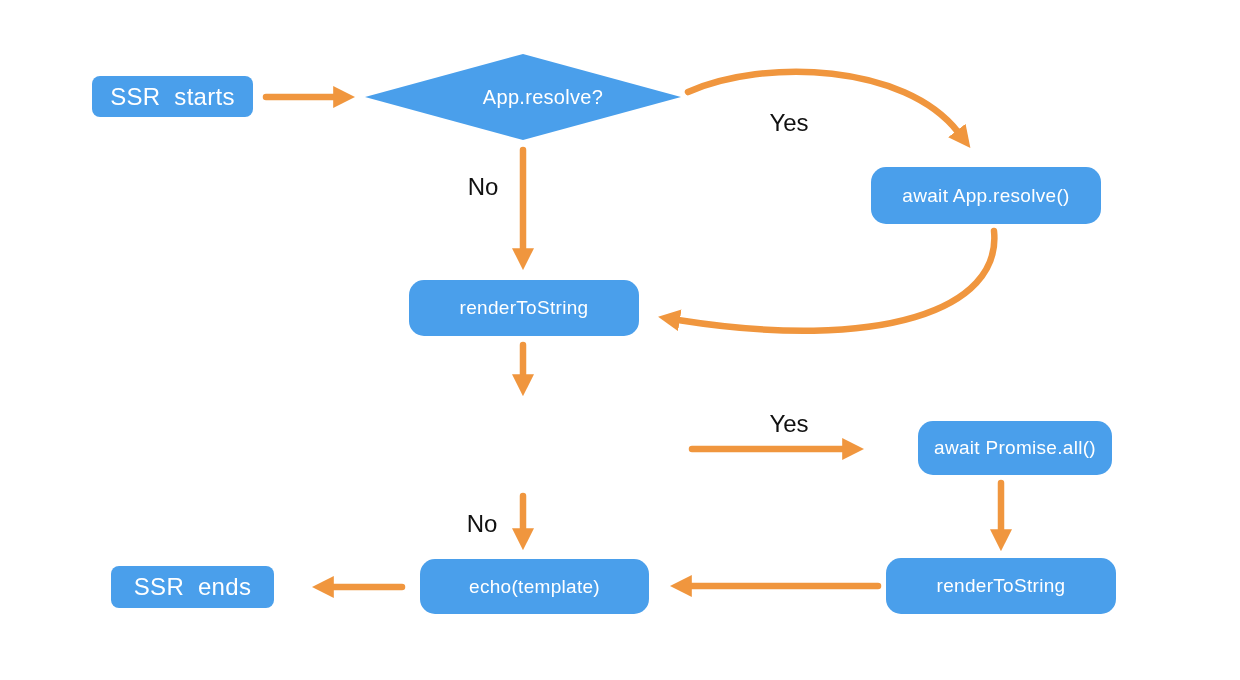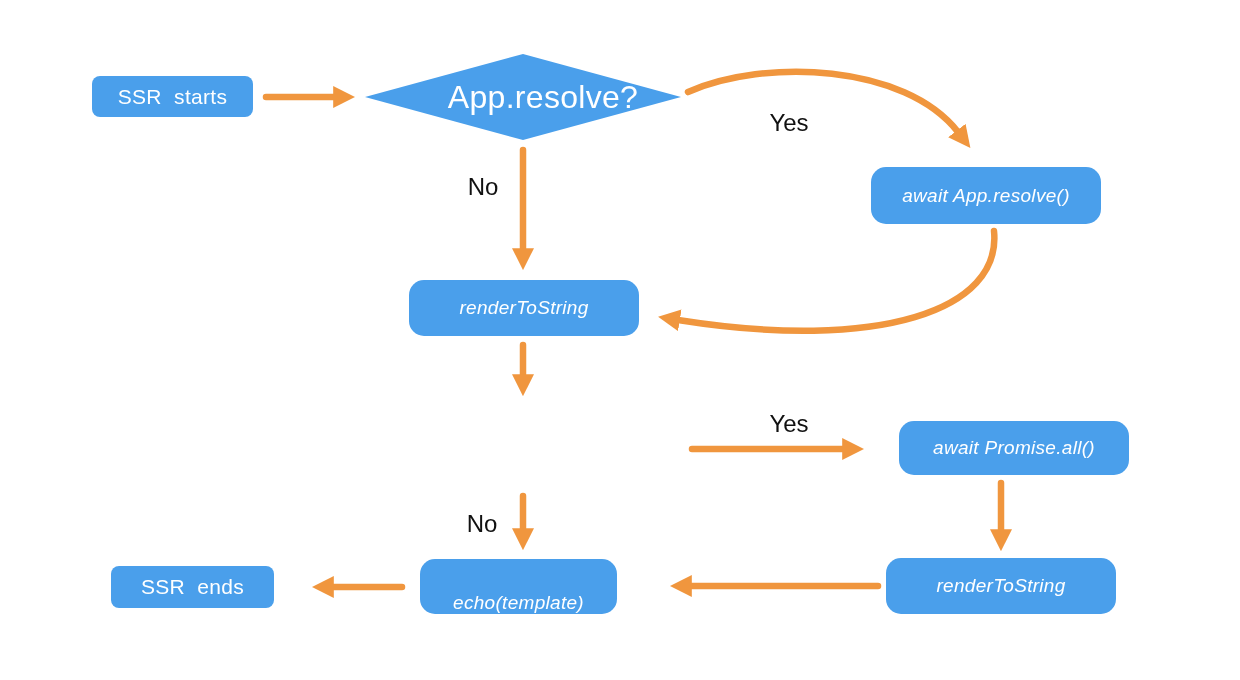--- a/index.html
+++ b/index.html
@@ -41,34 +41,34 @@
     background: var(--node-fill, #4A9FEB);
     color: var(--node-text, #ffffff);
     box-sizing: border-box;
     text-align: center;
   }
   .node .nlabel {
     white-space: pre;
     font-weight: 500;
     letter-spacing: 0.3px;
   }
-  .box.small { border-radius: 8px; font-size: 21px; }
-  .box.large { border-radius: 15px; font-size: 19px; font-style: italic; }
+  .box.small { border-radius: 8px; font-size: 24px; }
+  .box.large { border-radius: 15px; font-size: 19px; }
   .diamond {
     background: transparent;
   }
   .diamond .dshape {
     position: absolute;
     left: 0; top: 0; right: 0; bottom: 0;
     background: var(--node-fill, #4A9FEB);
     clip-path: polygon(50% 0%, 100% 50%, 50% 100%, 0% 50%);
   }
   .diamond .nlabel {
     position: relative;
-    font-size: 32px;
+    font-size: 20px;
     z-index: 1;
     margin-left: 40px;
   }
   .edge-label {
     position: absolute;
     transform: translate(-50%, -50%);
     color: var(--label-text, #111111);
     font-weight: 400;
     font-size: 24px;
     white-space: nowrap;
@@ -108,29 +108,29 @@
 
   <div class="node box large" style="left:871px; top:167px; width:230px; height:57px;">
     <span class="nlabel">await App.resolve()</span>
   </div>
 
   <div class="node box large" style="left:409px; top:280px; width:230px; height:56px;">
     <span class="nlabel">renderToString</span>
   </div>
 
 
-  <div class="node box large" style="left:899px; top:421px; width:230px; height:54px;">
+  <div class="node box large" style="left:918px; top:421px; width:194px; height:54px;">
     <span class="nlabel">await Promise.all()</span>
   </div>
 
   <div class="node box large" style="left:886px; top:558px; width:230px; height:56px;">
     <span class="nlabel">renderToString</span>
   </div>
 
-  <div class="node box large" style="left:420px; top:559px; width:197px; height:55px;align-items:flex-end;">
+  <div class="node box large" style="left:420px; top:559px; width:229px; height:55px;">
     <span class="nlabel">echo(template)</span>
   </div>
 
   <div class="node box small" style="left:111px; top:566px; width:163px; height:42px;">
     <span class="nlabel">SSR  ends</span>
   </div>
 
   <div class="edge-label" style="left:789px; top:123px;">Yes</div>
   <div class="edge-label" style="left:483px; top:187px;">No</div>
   <div class="edge-label" style="left:789px; top:424px;">Yes</div>

